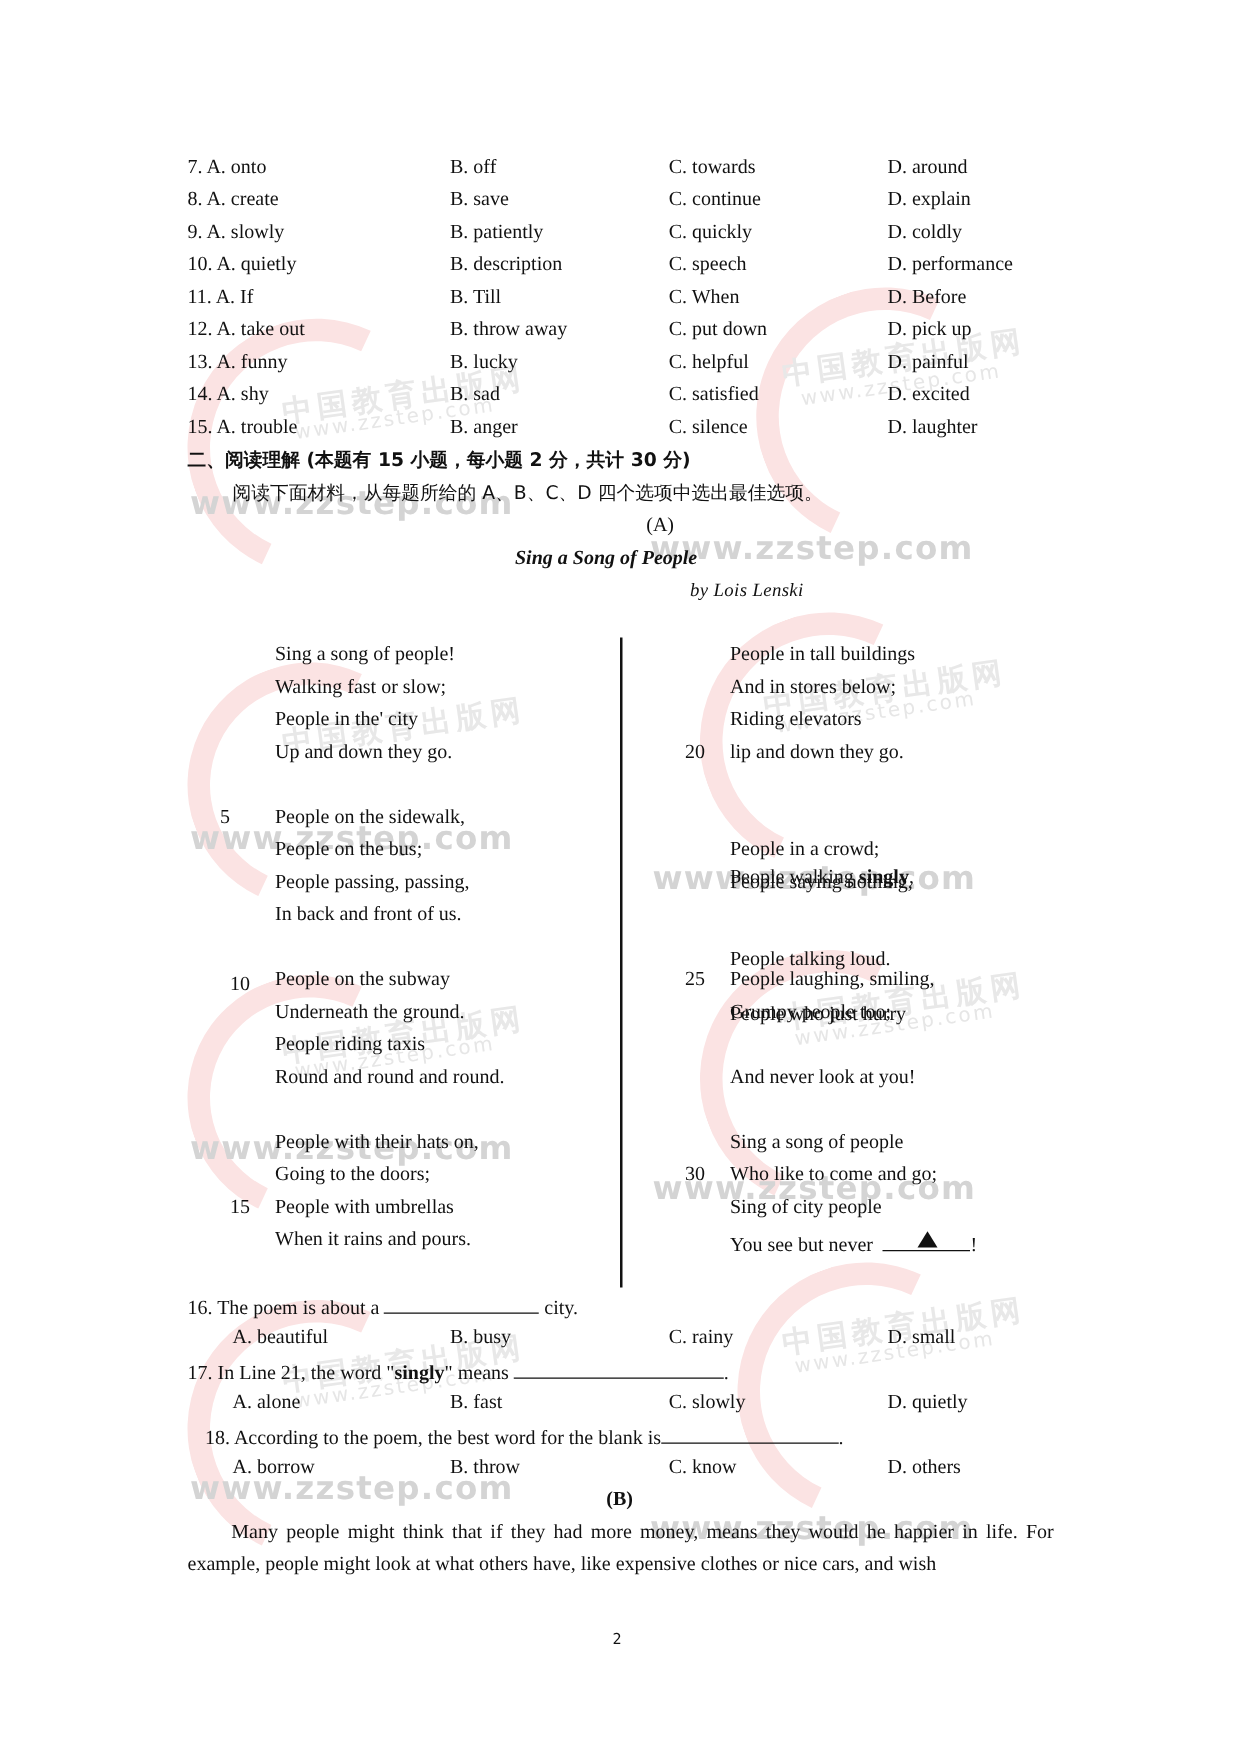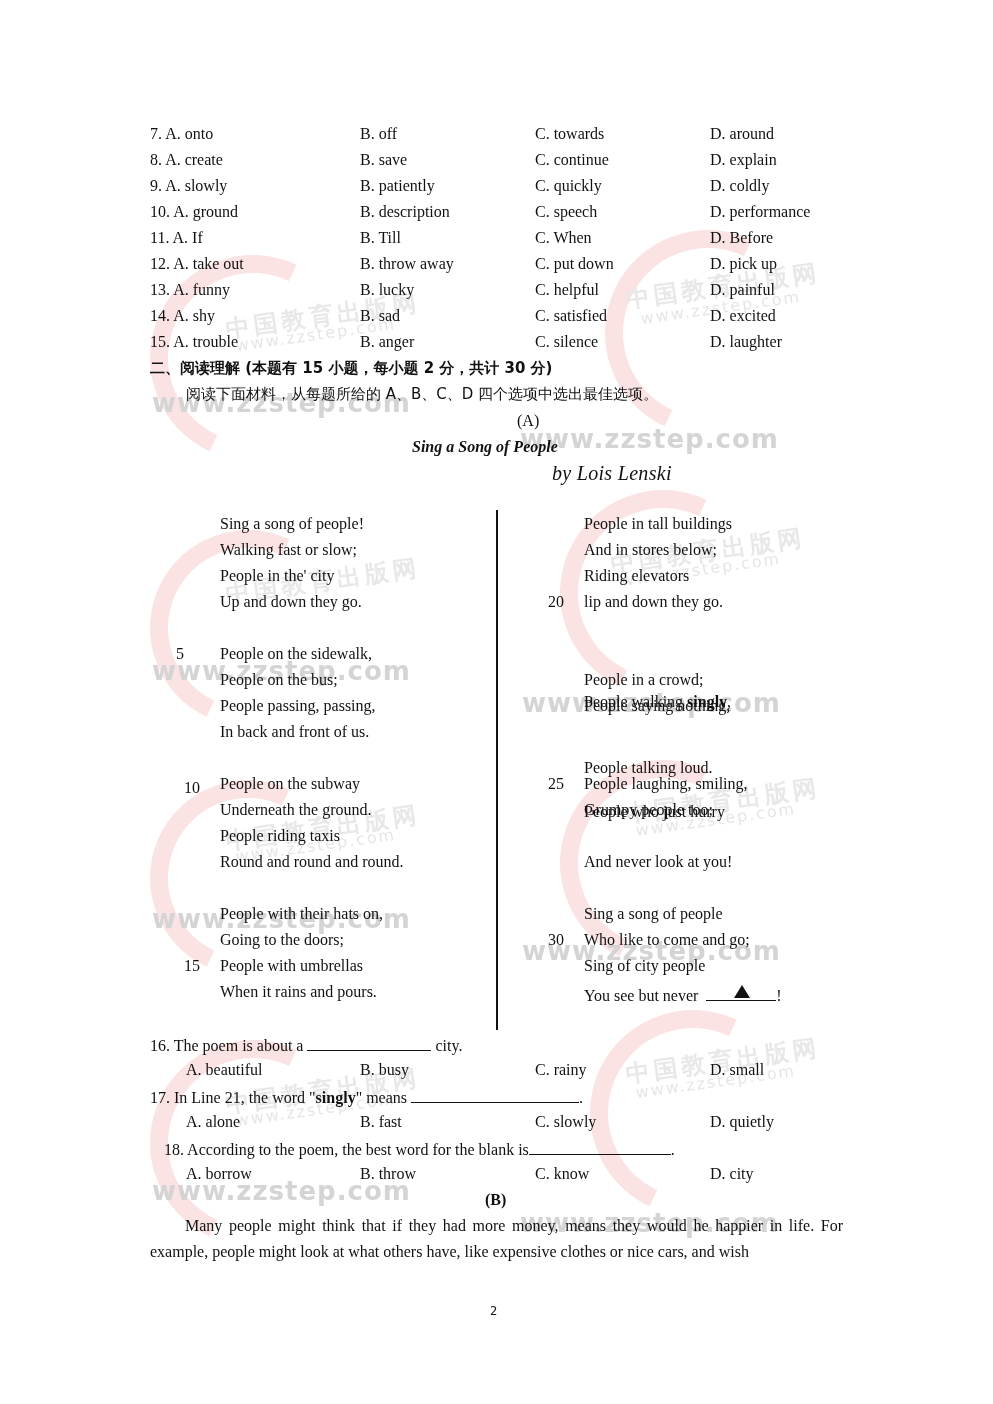--- a/index.html
+++ b/index.html
@@ -18,21 +18,21 @@
   .wm-arc { position: absolute; border-radius: 50%; border: 18px solid #fbe3e3;
             border-right-color: transparent; border-bottom-color: transparent;
             transform: rotate(-20deg); }
 
   .content { position: absolute; z-index: 1; }
   .line { position: absolute; font-size: 16px; line-height: 20px; white-space: nowrap; }
   .opt { position: absolute; font-size: 16px; line-height: 20px; white-space: nowrap; }
   .cn { font-family: "DejaVu Sans", "Liberation Sans", sans-serif; font-size: 15px; }
   .bold { font-weight: bold; }
   .poem-title { font-weight: bold; font-style: italic; font-size: 16px; }
-  .author { font-style: italic; font-size: 20px; letter-spacing: 0.3px; }
+  .author { font-style: italic; font-size: 15px; letter-spacing: 0.3px; }
   .blank { display: inline-block; border-bottom: 1px solid #111; height: 16px; vertical-align: baseline; }
   .divider { position: absolute; left: 496px; top: 510px; width: 1.5px; height: 520px; background: #111; }
   .lnum { position: absolute; font-size: 16px; line-height: 20px; }
   .triangle { display: inline-block; width: 0; height: 0; border-left: 8px solid transparent;
               border-right: 8px solid transparent; border-bottom: 13px solid #111; vertical-align: -1px; }
   .para { position: absolute; font-size: 16px; line-height: 26px; left: 150px; width: 693px; text-align: justify; }
   .pagenum { position: absolute; left: 490px; top: 1304px; font-family: "DejaVu Sans Mono", monospace; font-size: 12px; }
 </style>
 </head>
 <body>
@@ -85,21 +85,21 @@
     <span class="opt" style="left:150px; top:150px;"><span>8.</span> <span>A. create</span></span>
     <span class="opt" style="left:360px; top:150px;">B. save</span>
     <span class="opt" style="left:535px; top:150px;">C. continue</span>
     <span class="opt" style="left:710px; top:150px;">D. explain</span>
 
     <span class="opt" style="left:150px; top:176px;"><span>9.</span> <span>A. slowly</span></span>
     <span class="opt" style="left:360px; top:176px;">B. patiently</span>
     <span class="opt" style="left:535px; top:176px;">C. quickly</span>
     <span class="opt" style="left:710px; top:176px;">D. coldly</span>
 
-    <span class="opt" style="left:150px; top:202px;"><span>10.</span> <span>A. ground</span></span>
+    <span class="opt" style="left:150px; top:202px;"><span>10.</span> <span>A. quietly</span></span>
     <span class="opt" style="left:360px; top:202px;">B. description</span>
     <span class="opt" style="left:535px; top:202px;">C. speech</span>
     <span class="opt" style="left:710px; top:202px;">D. performance</span>
 
     <span class="opt" style="left:150px; top:228px;"><span>11.</span> <span>A. If</span></span>
     <span class="opt" style="left:360px; top:228px;">B. Till</span>
     <span class="opt" style="left:535px; top:228px;">C. When</span>
     <span class="opt" style="left:710px; top:228px;">D. Before</span>
 
     <span class="opt" style="left:150px; top:254px;"><span>12.</span> <span>A. take out</span></span>
@@ -196,21 +196,21 @@
     <span class="line" style="left:150px; top:1086px;"><span>17. In Line 21, the word "</span><b>singly</b><span>" means</span>&nbsp;<span class="blank" style="width:168px;"></span><span>.</span></span>
     <span class="opt" style="left:186px; top:1112px;">A. alone</span>
     <span class="opt" style="left:360px; top:1112px;">B. fast</span>
     <span class="opt" style="left:535px; top:1112px;">C. slowly</span>
     <span class="opt" style="left:710px; top:1112px;">D. quietly</span>
 
     <span class="line" style="left:164px; top:1138px;"><span>18. According to the poem, the best word for the blank is</span><span class="blank" style="width:142px;"></span><span>.</span></span>
     <span class="opt" style="left:186px; top:1164px;">A. borrow</span>
     <span class="opt" style="left:360px; top:1164px;">B. throw</span>
     <span class="opt" style="left:535px; top:1164px;">C. know</span>
-    <span class="opt" style="left:710px; top:1164px;">D. city</span>
+    <span class="opt" style="left:710px; top:1164px;">D. others</span>
   </div>
 
   <div class="content">
     <span class="line bold" style="left:485px; top:1190px;">(B)</span>
     <div class="para" style="top:1213px; text-indent:35px;">Many people might think that if they had more money, means they would he happier in life. For example, people might look at what others have, like expensive clothes or nice cars, and wish</div>
   </div>
 
   <span class="pagenum">2</span>
 </div>
 

